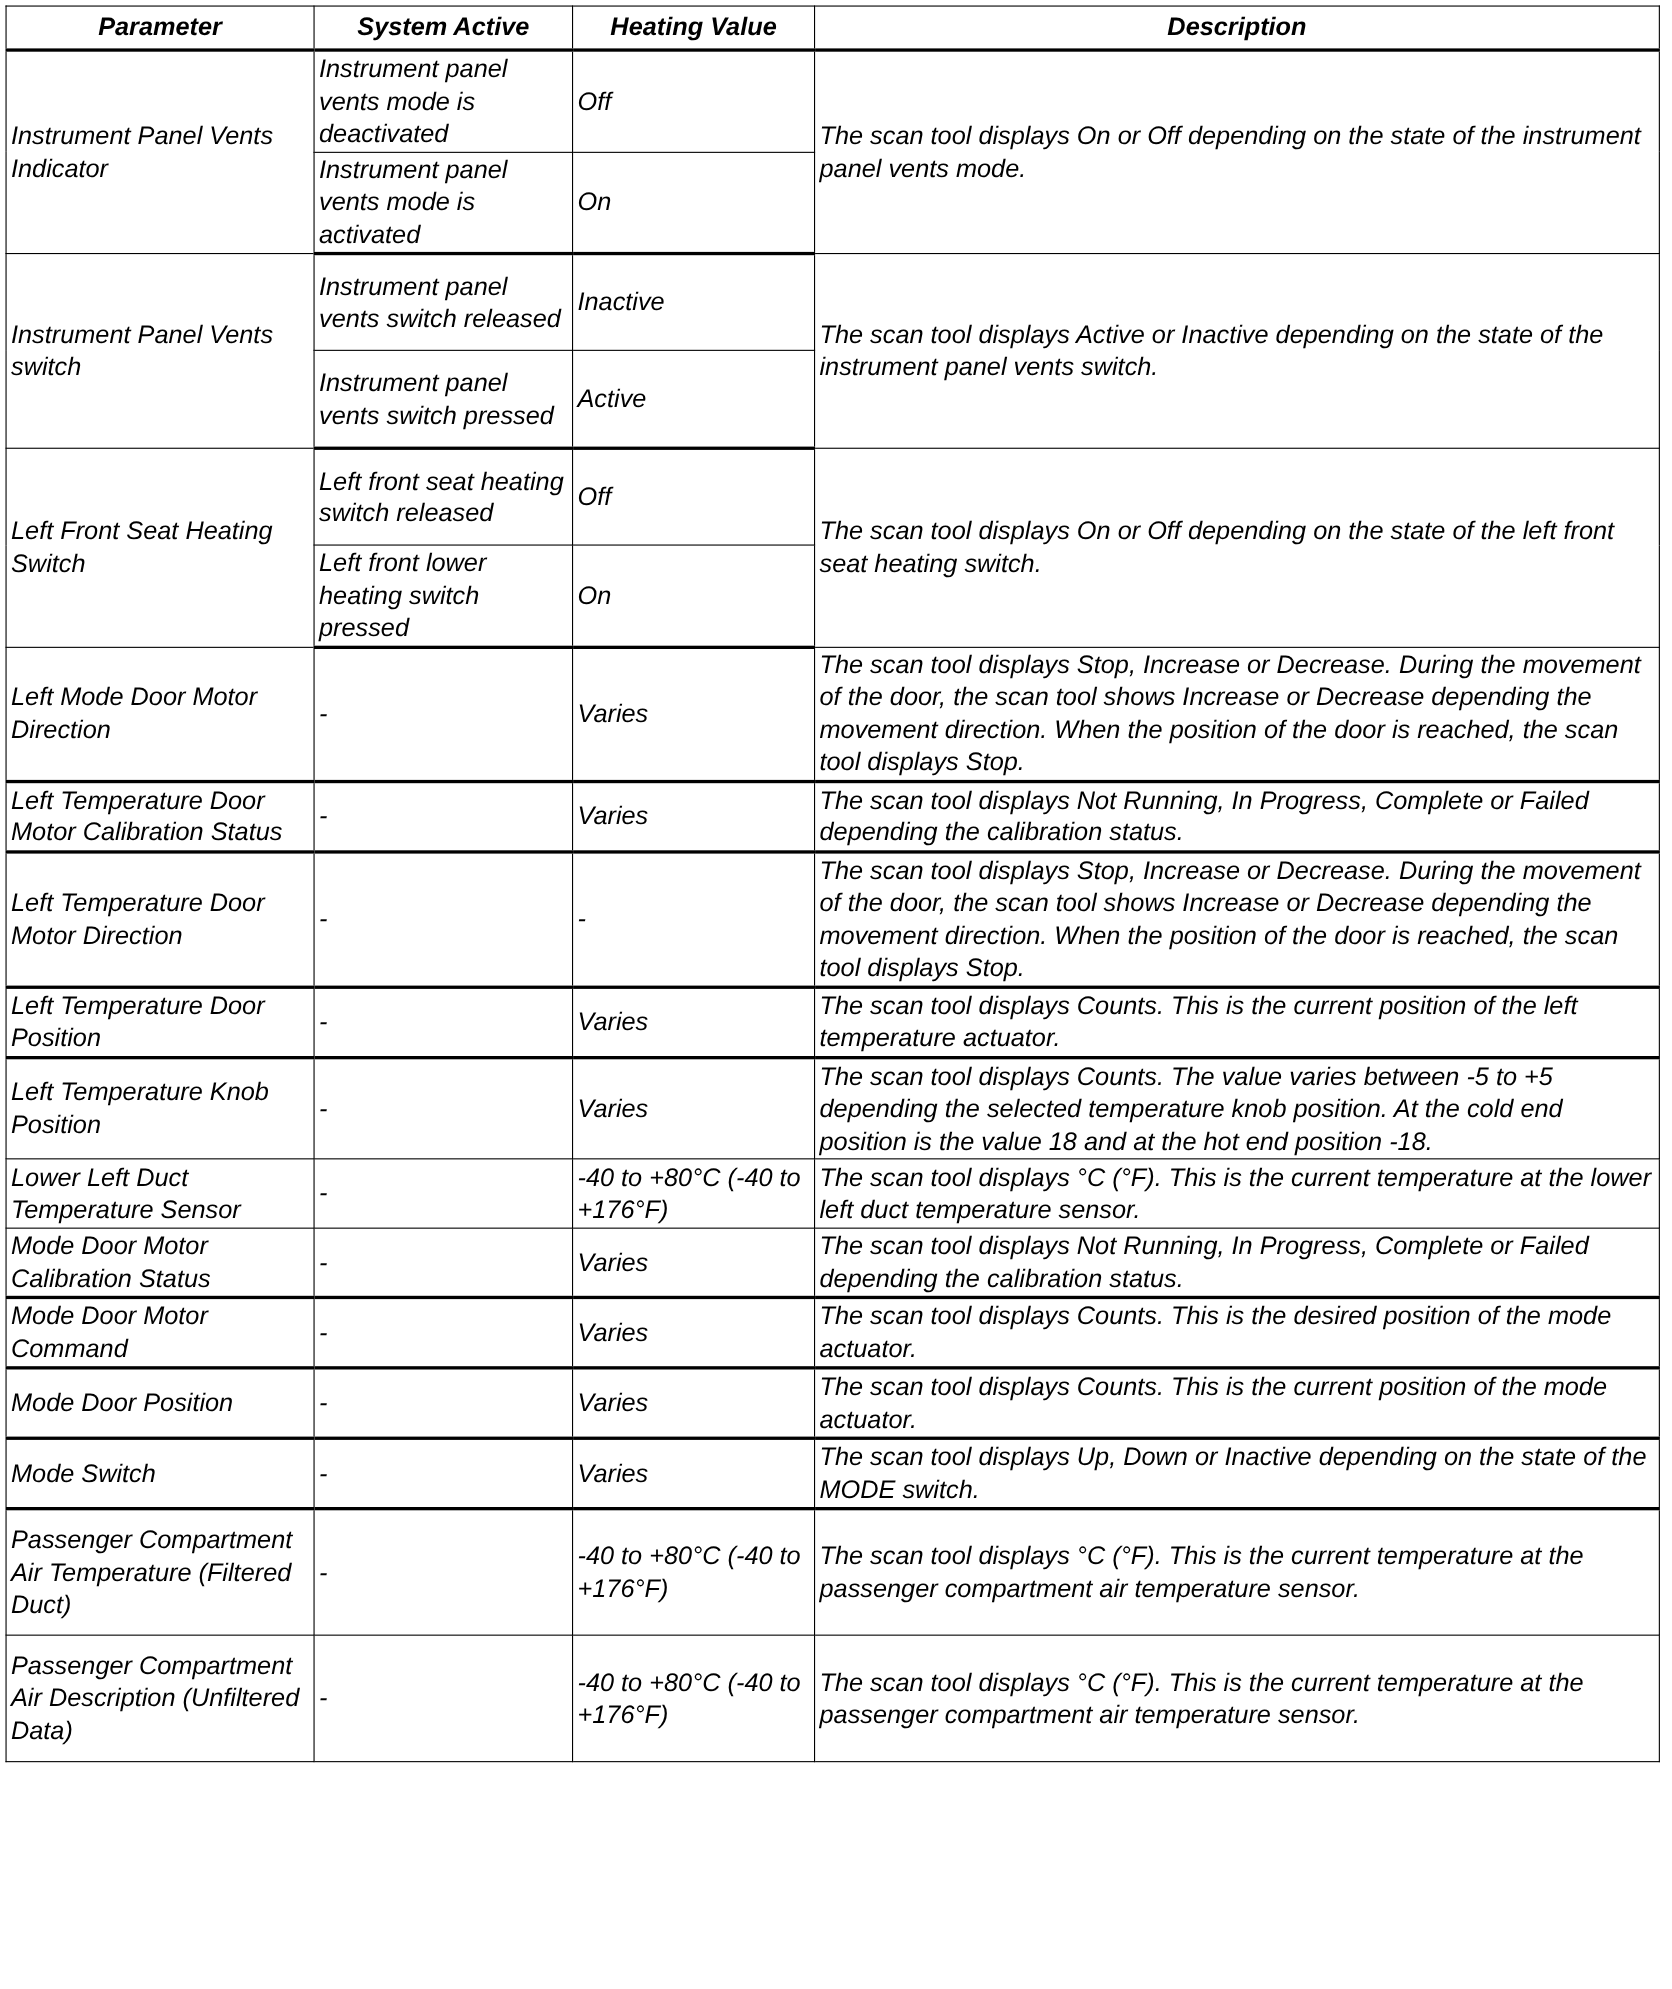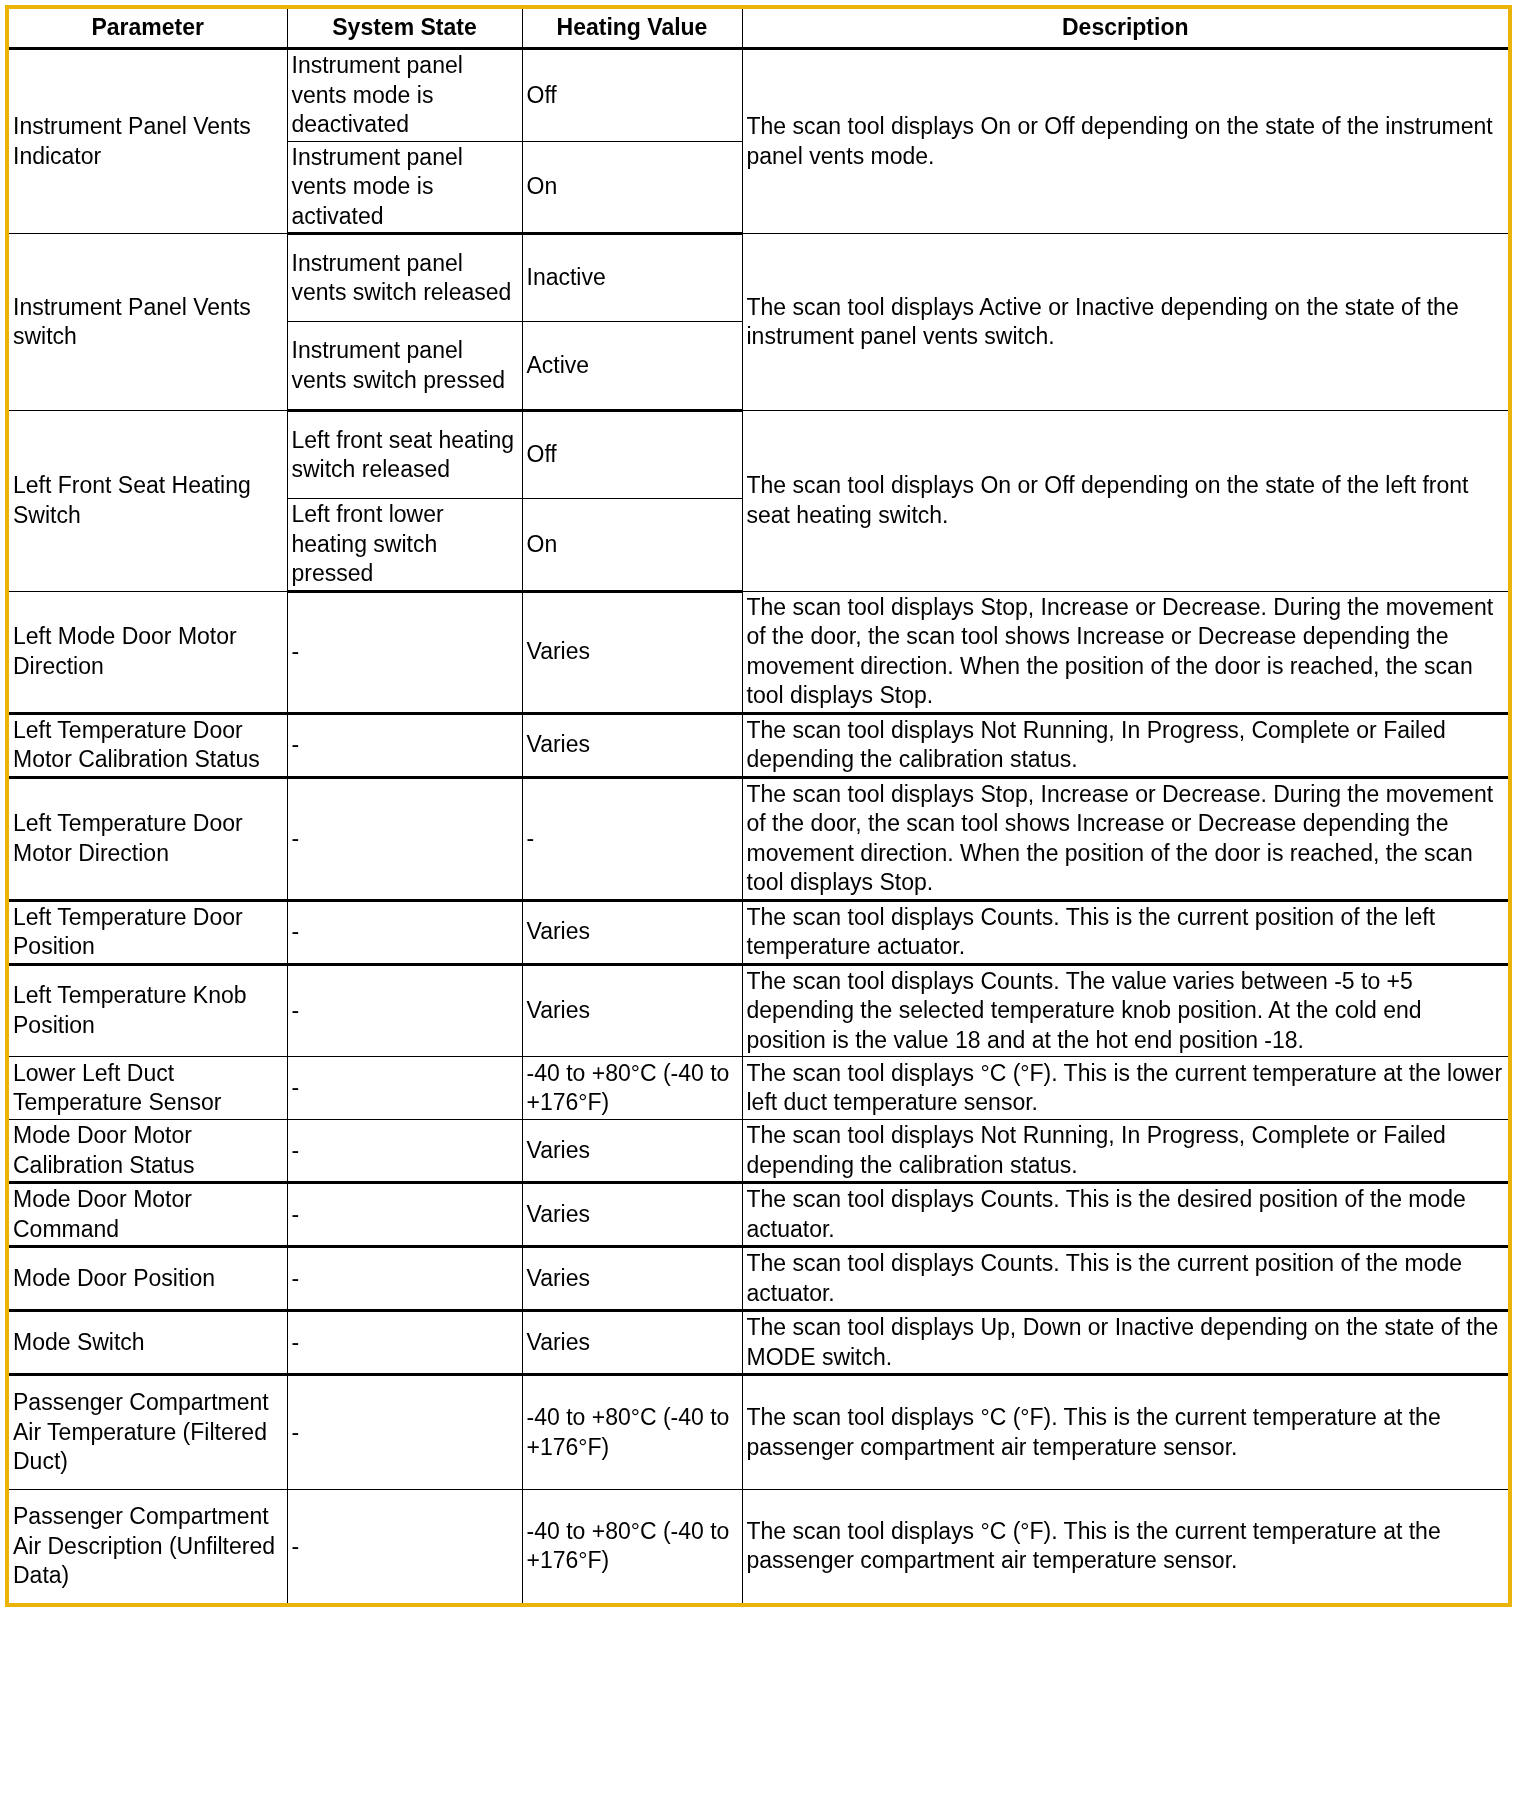--- a/index.html
+++ b/index.html
@@ -15,23 +15,24 @@
     font-family: "Liberation Sans", sans-serif;
     color: #000000;
   }
   table.data-table {
     position: absolute;
     left: 5px;
     top: 5px;
     width: 1503px;
     border-collapse: collapse;
     table-layout: fixed;
-    border: 4px solid #eab308;
+    border: 1px solid #eab308;
     font-size: 23px;
     line-height: 29.5px;
+    font-style: italic;
   }
   col.c1 { width: 280px; }
   col.c2 { width: 235px; }
   col.c3 { width: 220px; }
   col.c4 { width: 768px; }
   th, td {
     border: 1.5px solid #000;
     padding: 1px 4px 1px 4px;
     vertical-align: middle;
     text-align: left;
@@ -56,21 +57,21 @@
 <table class="data-table">
   <colgroup>
     <col class="c1">
       <col class="c2">
       <col class="c3">
       <col class="c4">
   </colgroup>
   <thead>
     <tr>
       <th>Parameter</th>
-      <th>System State</th>
+      <th>System Active</th>
       <th>Heating Value</th>
       <th>Description</th>
     </tr>
   </thead>
   <tbody>
 
     <tr style="height:88px">
       <td rowspan="2" class="param">Instrument Panel Vents Indicator</td>
       <td>Instrument panel vents mode is deactivated</td>
       <td>Off</td>

